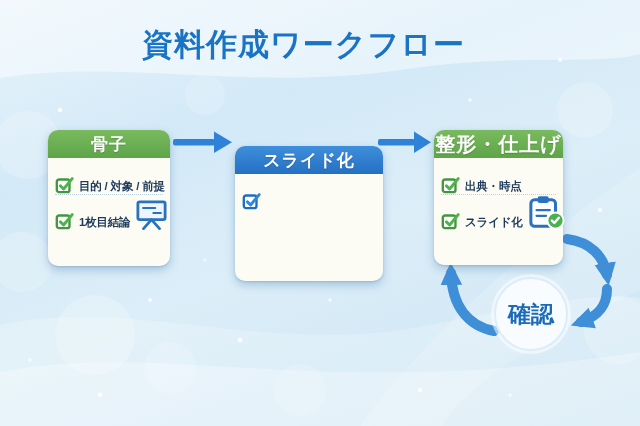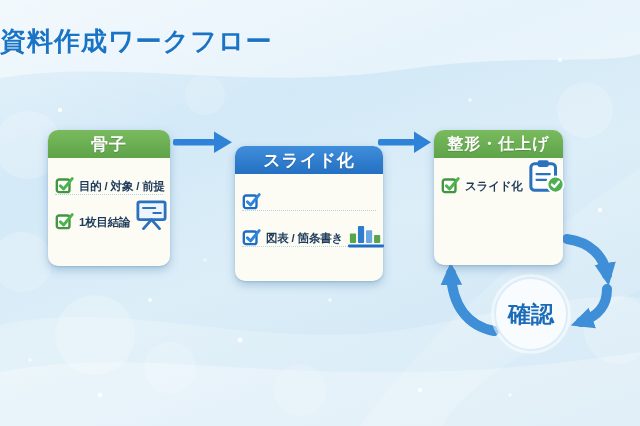--- a/index.html
+++ b/index.html
@@ -1,22 +1,22 @@
 <!DOCTYPE html>
 <html><head>
 <meta charset="utf-8">
 <style>
   html,body{margin:0;padding:0;}
   body{font-family:"Liberation Sans",sans-serif;}
   #stage{position:relative;width:640px;height:426px;overflow:hidden;
     background:linear-gradient(160deg,#e8f4fb 0%,#d3e9f7 30%,#dcEEf8 55%,#c9e3f3 100%);}
   svg.bg{position:absolute;left:0;top:0;z-index:0;}
 
-  .title{position:absolute;left:0;top:24px;width:607px;z-index:2;
-    font-size:26px;font-weight:800;color:#1a74c6;letter-spacing:1px;
+  .title{position:absolute;left:0;top:24px;width:607px;text-align:center;z-index:2;
+    font-size:31px;font-weight:800;color:#1a74c6;letter-spacing:1px;
     text-shadow:0 1px 0 rgba(255,255,255,.8);}
 
   .card{position:absolute;z-index:2;background:#fcfcf4;border-radius:10px;
     box-shadow:0 4px 10px rgba(80,130,175,.38),0 1px 2px rgba(80,130,175,.25);
     display:flex;flex-direction:column;overflow:visible;}
   .card-hdr{height:28px;border-radius:10px 10px 0 0;display:flex;align-items:center;justify-content:center;
     color:#fff;font-weight:700;font-size:17px;letter-spacing:1px;text-shadow:0 1px 1px rgba(0,0,0,.18);}
   .hdr-green{background:linear-gradient(#7aba5e,#5ea449);}
   .hdr-blue{background:linear-gradient(#3f8edb,#2470c2);}
   .card-body{flex:1;display:flex;flex-direction:column;padding:0 7px;}
@@ -109,49 +109,40 @@
     <div class="card-hdr hdr-blue">スライド化</div>
     <div class="card-body">
       <div class="row">
         <span class="cb">
             <svg width="19" height="19" viewBox="0 0 21 21">
               <rect x="2" y="5" width="14" height="14" rx="2.5" fill="#fff" stroke="#1d6ec2" stroke-width="2.6"></rect>
               <path d="M6 12 l3.5 3.5 L19 4" fill="none" stroke="#2f86dd" stroke-width="3.2" stroke-linecap="round" stroke-linejoin="round"></path>
             </svg>
           </span>
       </div>
-      <div class="row tail-line">
-        <span class="cb">
-            <svg width="19" height="19" viewBox="0 0 21 21">
-              <rect x="2" y="5" width="14" height="14" rx="2.5" fill="#fff" stroke="#1d6ec2" stroke-width="2.6"></rect>
-              <path d="M6 12 l3.5 3.5 L19 4" fill="none" stroke="#2f86dd" stroke-width="3.2" stroke-linecap="round" stroke-linejoin="round"></path>
-            </svg>
-          </span>
-        <span>図表 / 箇条書き</span>
-        <span class="ric low">
-            <svg width="36" height="26" viewBox="0 0 38 27">
-              <rect x="2" y="12" width="6.5" height="10" rx="1" fill="#57a64a"></rect>
-              <rect x="10.5" y="4" width="6.5" height="18" rx="1" fill="#2d7ccd"></rect>
-              <rect x="19" y="8.5" width="6.5" height="13.5" rx="1" fill="#6aa7e0"></rect>
-              <rect x="27.5" y="13.5" width="6.5" height="8.5" rx="1" fill="#57a64a"></rect>
-              <rect x="0" y="23.5" width="38" height="3.2" rx="1.2" fill="#1f6fc4"></rect>
-            </svg>
-          </span>
-      </div>
     </div>
   </div>
 
   <svg class="harrow" style="left:377px;top:129px;" width="56" height="26" viewBox="0 0 56 26">
     <rect x="1" y="10" width="37" height="6.5" rx="2" fill="#2e82d8"></rect>
     <polygon points="37,2.5 54,13.2 37,24" fill="#2e82d8"></polygon>
   </svg>
 
   <div class="card" style="left:434px;top:130px;width:129px;height:135px;">
-    <div class="card-hdr hdr-green" style="font-size:16px;">整形・仕上げ</div>
+    <div class="card-hdr hdr-green" style="font-size:20px;">整形・仕上げ</div>
     <div class="card-body">
+      <div class="row">
+        <span class="cb">
+            <svg width="19" height="19" viewBox="0 0 21 21">
+              <rect x="2" y="5" width="14" height="14" rx="2.5" fill="#fff" stroke="#43963f" stroke-width="2.6"></rect>
+              <path d="M6 12 l3.5 3.5 L19 4" fill="none" stroke="#4db34d" stroke-width="3.2" stroke-linecap="round" stroke-linejoin="round"></path>
+            </svg>
+          </span>
+        <span>出典・時点</span>
+      </div>
       <div class="row">
         <span class="cb">
             <svg width="19" height="19" viewBox="0 0 21 21">
               <rect x="2" y="5" width="14" height="14" rx="2.5" fill="#fff" stroke="#43963f" stroke-width="2.6"></rect>
               <path d="M6 12 l3.5 3.5 L19 4" fill="none" stroke="#4db34d" stroke-width="3.2" stroke-linecap="round" stroke-linejoin="round"></path>
             </svg>
           </span>
         <span>スライド化</span>
         <span class="ric">
             <svg width="37" height="36" viewBox="0 0 39 38">

